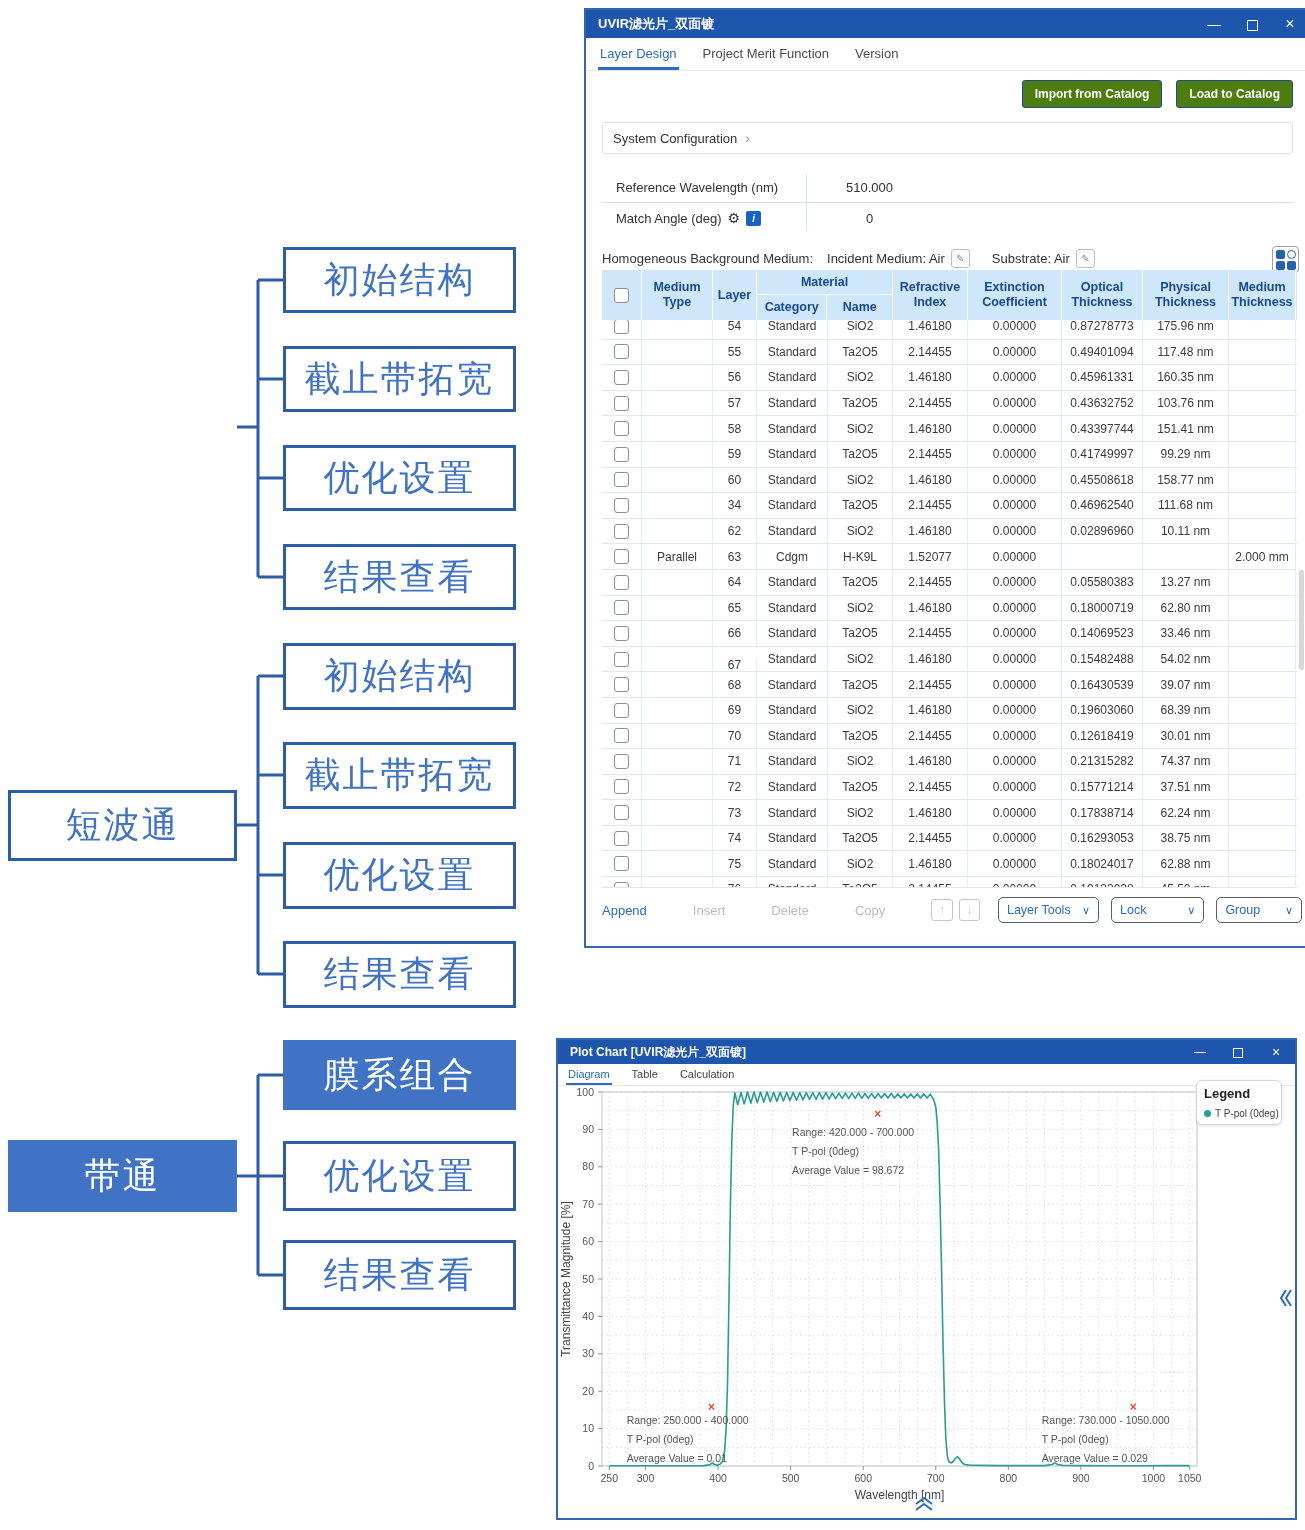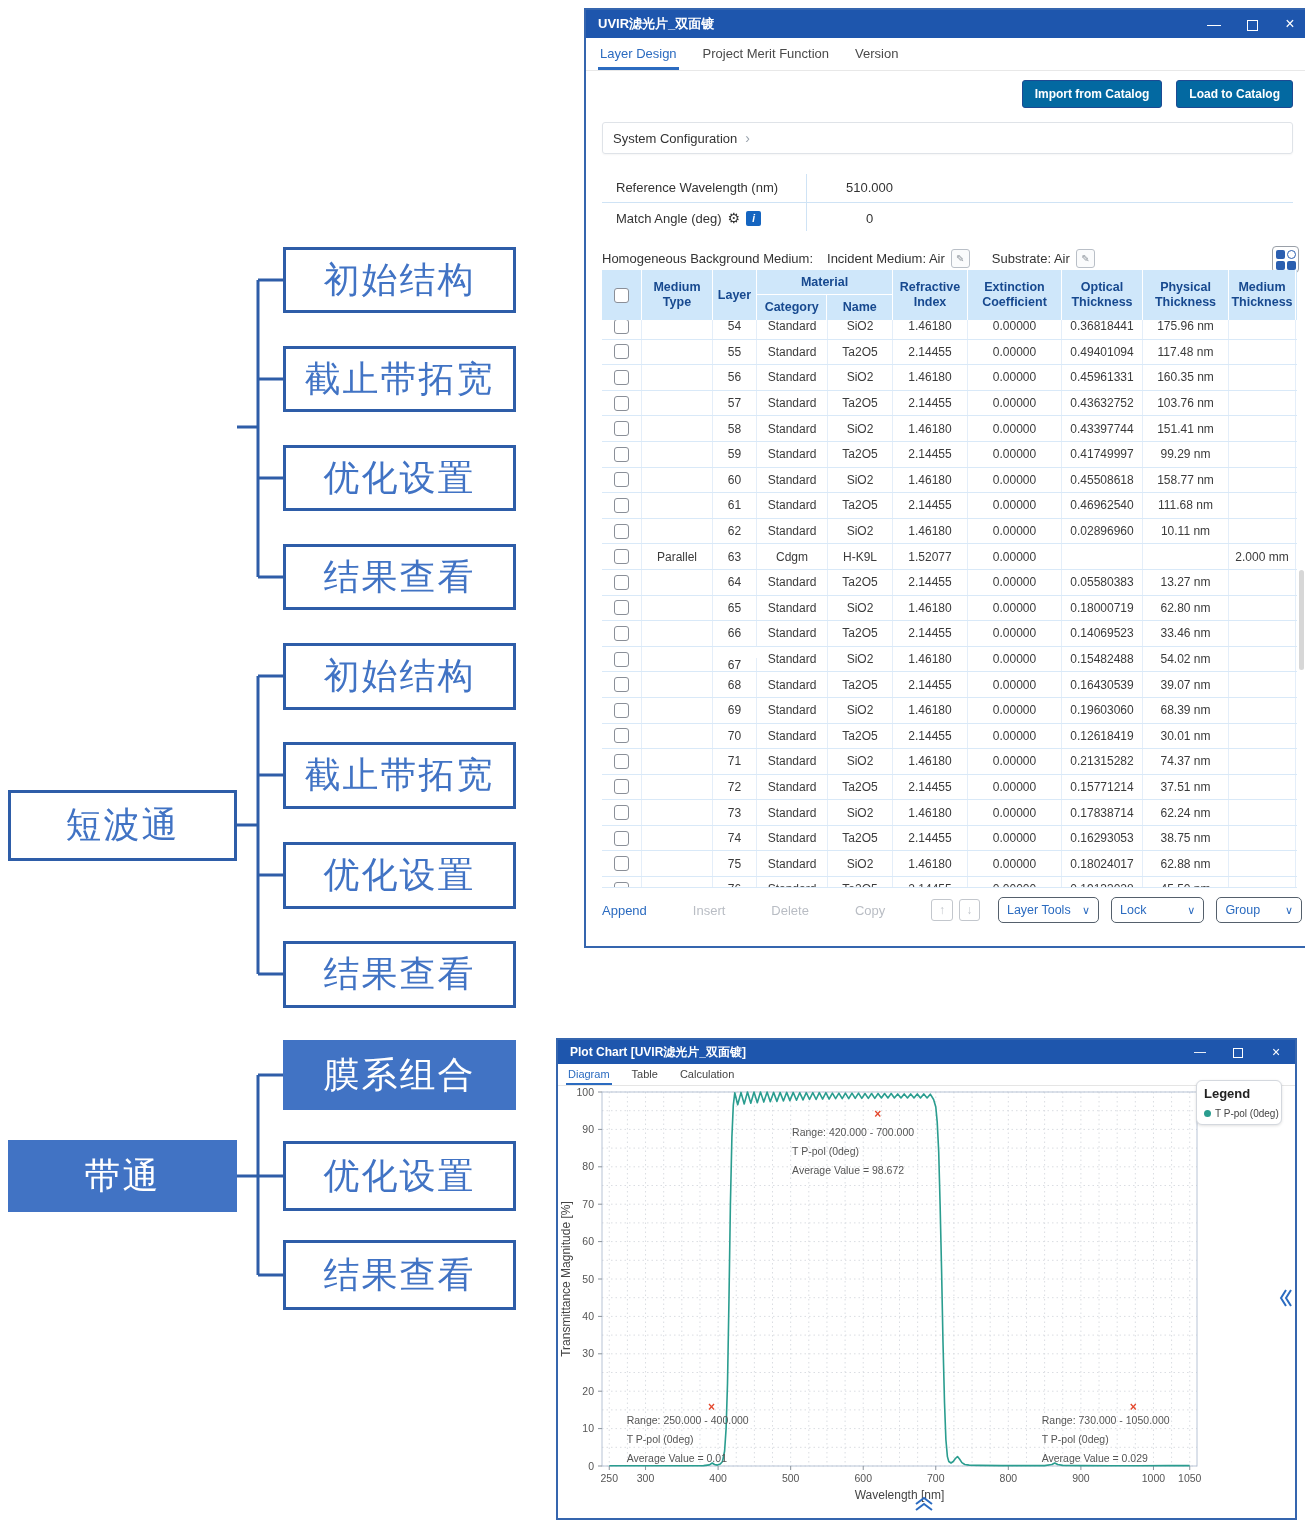--- a/index.html
+++ b/index.html
@@ -21,21 +21,21 @@
   .winbtn .sq{display:inline-block;width:9px;height:9px;border:1.5px solid #fff;vertical-align:middle;}
 
   
   .tabbar{display:flex;align-items:flex-end;border-bottom:1px solid #e8e8e8;background:#fff;}
   .tab{font-size:13px;color:#4a4a4a;padding:8px 2px 6px 2px;margin-left:22px;border-bottom:3px solid transparent;}
   .tab:first-child{margin-left:12px;}
   .tab.active{color:#2b6bc0;border-bottom-color:#2b6bc0;}
 
   
   .btnrow{display:flex;justify-content:flex-end;gap:14px;padding:9px 16px 2px 0;}
-  .bluebtn{background:#0369a1;color:#fff;font-size:12px;font-weight:bold;border-radius:3px;
+  .bluebtn{background:#4d7c0f;color:#fff;font-size:12px;font-weight:bold;border-radius:3px;
            padding:6px 12px;border:1px solid #1d4a93;}
 
   
   .sysconf{margin:12px 16px 0 16px;height:30px;border:1px solid #dfe3e8;border-radius:3px;
            display:flex;align-items:center;font-size:13px;color:#333;box-shadow:0 1px 2px rgba(0,0,0,.04);}
   .sysconf .lbl{padding-left:10px;}
   .sysconf .chev{color:#9aa3ad;margin-left:8px;font-size:14px;}
 
   
   .fields{margin:18px 16px 0 16px;position:relative;}
@@ -235,21 +235,21 @@
           <div class="trow" style="margin-top: -7px;">
             <div class="td" style="width: 40px;">
               <span class="cbx"></span>
             </div>
             <div class="td" style="width: 71px;"></div>
             <div class="td" style="width: 44px;">54</div>
             <div class="td" style="width: 71px;">Standard</div>
             <div class="td" style="width: 65px;">SiO2</div>
             <div class="td" style="width: 75px;">1.46180</div>
             <div class="td" style="width: 94px;">0.00000</div>
-            <div class="td" style="width: 81px;">0.36818441</div>
+            <div class="td" style="width: 81px;">0.87278773</div>
             <div class="td" style="width: 86px;">175.96 nm</div>
             <div class="td" style="width: 67px;"></div>
           </div>
           <div class="trow">
             <div class="td" style="width: 40px;">
               <span class="cbx"></span>
             </div>
             <div class="td" style="width: 71px;"></div>
             <div class="td" style="width: 44px;">55</div>
             <div class="td" style="width: 71px;">Standard</div>
@@ -328,21 +328,21 @@
             <div class="td" style="width: 94px;">0.00000</div>
             <div class="td" style="width: 81px;">0.45508618</div>
             <div class="td" style="width: 86px;">158.77 nm</div>
             <div class="td" style="width: 67px;"></div>
           </div>
           <div class="trow">
             <div class="td" style="width: 40px;">
               <span class="cbx"></span>
             </div>
             <div class="td" style="width: 71px;"></div>
-            <div class="td" style="width: 44px;">61</div>
+            <div class="td" style="width: 44px;">34</div>
             <div class="td" style="width: 71px;">Standard</div>
             <div class="td" style="width: 65px;">Ta2O5</div>
             <div class="td" style="width: 75px;">2.14455</div>
             <div class="td" style="width: 94px;">0.00000</div>
             <div class="td" style="width: 81px;">0.46962540</div>
             <div class="td" style="width: 86px;">111.68 nm</div>
             <div class="td" style="width: 67px;"></div>
           </div>
           <div class="trow">
             <div class="td" style="width: 40px;">

